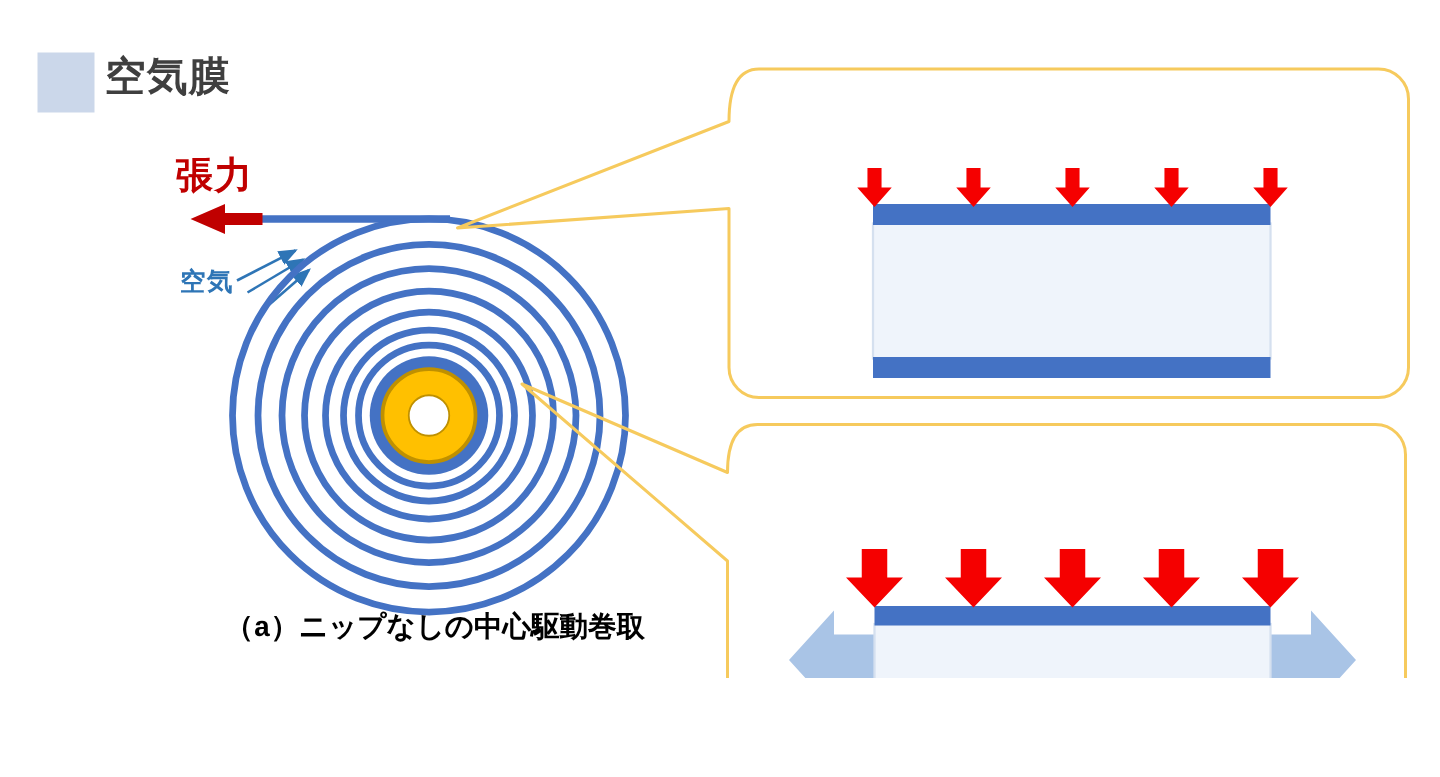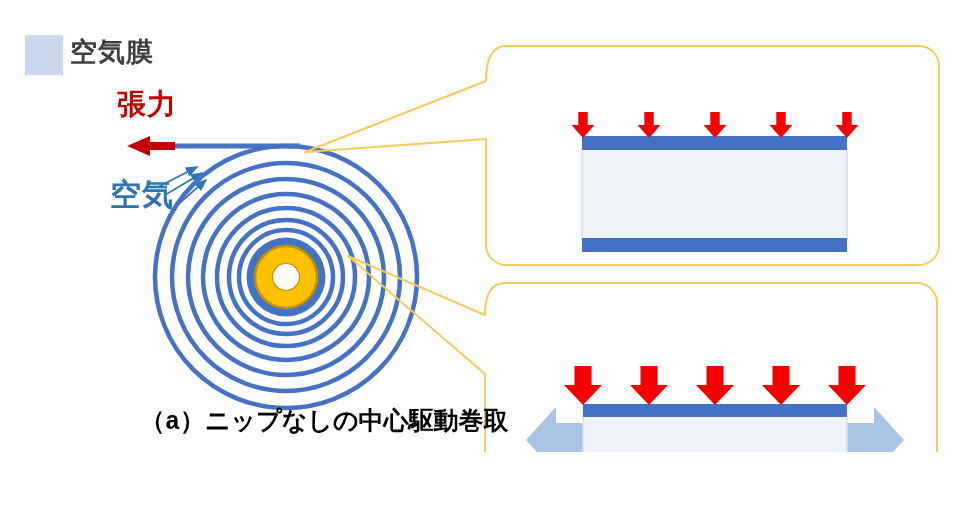--- a/index.html
+++ b/index.html
@@ -7,23 +7,23 @@
     position:relative;
     width:960px;height:452px;
     background:#fff;
     font-family:Liberation Mono, monospace;
     overflow:hidden;
     padding-left:44px;
   }
   .stage svg{position:absolute;left:0;top:0;}
   .label{position:absolute;line-height:1;white-space:nowrap;font-weight:bold;}
   .legend-label{left:70px;top:41px;font-size:27px;color:#3F3F3F;letter-spacing:1px;}
-  .tension-label{left:117px;top:92px;font-size:29px;color:#C00000;letter-spacing:1px;}
-  .air-label{left:110px;top:181px;font-size:31px;color:#2E75B6;letter-spacing:1px;}
-  .caption{left:140px;top:410px;width:300px;text-align:right;font-size:25px;color:#000;}
+  .tension-label{left:117px;top:106px;font-size:25px;color:#C00000;letter-spacing:1px;}
+  .air-label{left:120px;top:181px;font-size:17px;color:#2E75B6;letter-spacing:1px;}
+  .caption{left:140px;top:410px;width:300px;text-align:center;font-size:19px;color:#000;}
   .callout-title{font-size:35px;color:#000;letter-spacing:2px;}
   .title-initial{left:523px;top:64px;}
   .title-winding{left:521px;top:300px;}
   
   .ring{stroke:#4472C4;fill:none;stroke-width:4.5;}
   .bar{fill:#4472C4;}
   .airfill{fill:#EFF4FB;stroke:#D5E0EF;stroke-width:1.5;}
   .redblock{fill:#F50000;}
   .sidearrow{fill:#A9C4E6;}
   .bubble{fill:none;stroke:#F6CA5D;stroke-width:2;stroke-linejoin:round;}

